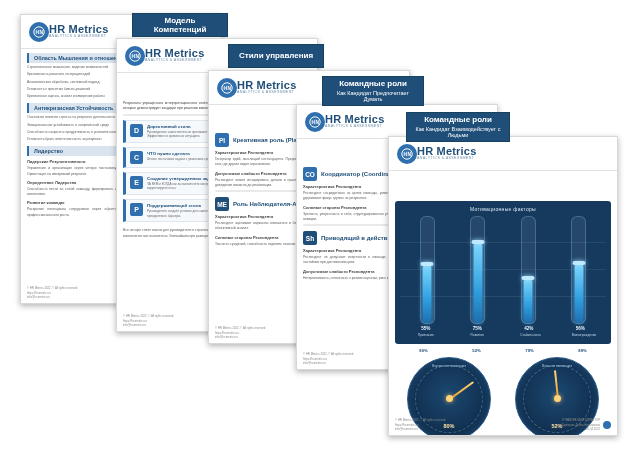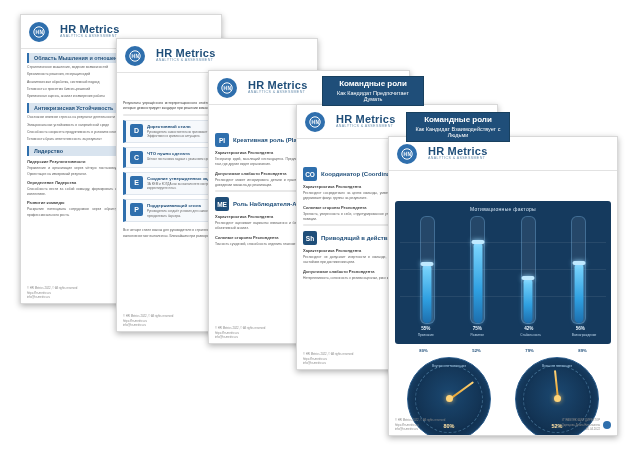--- a/index.html
+++ b/index.html
@@ -21,21 +21,21 @@
     overflow:hidden;
   }
   .hdr{
     height:34px;
     background:#ffffff;
     border-bottom:1px solid #e2e2e2;
     display:flex;align-items:center;
     padding:0 8px;
     box-sizing:border-box;
   }
-  .logo{display:flex;align-items:center;gap:11px;}
+  .logo{display:flex;align-items:center;gap:0;}
   .logo .mark{
     width:20px;height:20px;border-radius:50%;
     background:#2f6fad;
     display:flex;align-items:center;justify-content:center;
     color:#fff;font-size:9px;font-weight:bold;
   }
   .logo .mark svg{display:block;}
   .logo .txt{line-height:1;}
   .logo .txt .t1{font-size:11px;font-weight:bold;color:#1f4e79;letter-spacing:.2px;}
   .logo .txt .t2{font-size:3.6px;color:#6b8fae;letter-spacing:.4px;}
@@ -493,20 +493,26 @@
         <div style="text-align:right">
           <div>УПРАВЛЯЮЩИЙ ДИРЕКТОР</div>
           <div>Одинцова Диана Николаевна</div>
           <div>26.04.2022</div>
         </div>
         <div class="mini"></div>
       </div>
     </div>
   </div>
 
+  <div class="ribbon" id="r1">
+    <div class="r1">Модель Компетенций</div>
+  </div>
+  <div class="ribbon" id="r2">
+    <div class="r1">Стили управления</div>
+  </div>
   <div class="ribbon" id="r3">
     <div class="r1">Командные роли</div>
     <div class="r2">Как Кандидат Предпочитает Думать</div>
   </div>
   <div class="ribbon" id="r4">
     <div class="r1">Командные роли</div>
     <div class="r2">Как Кандидат Взаимодействует с Людьми</div>
   </div>
 
 </div>

